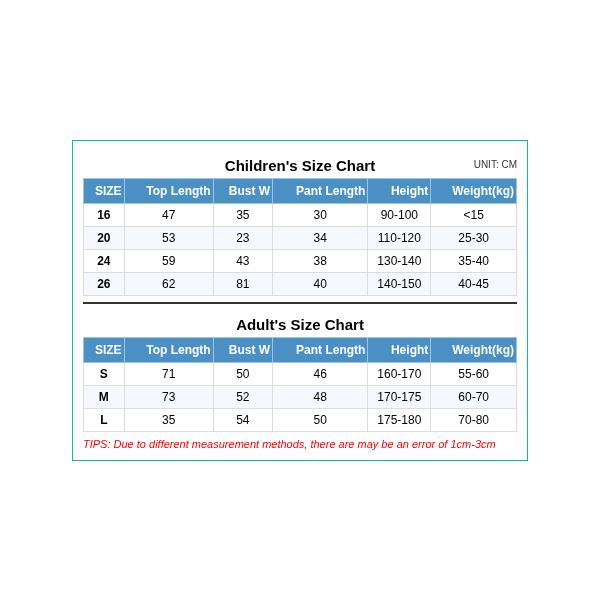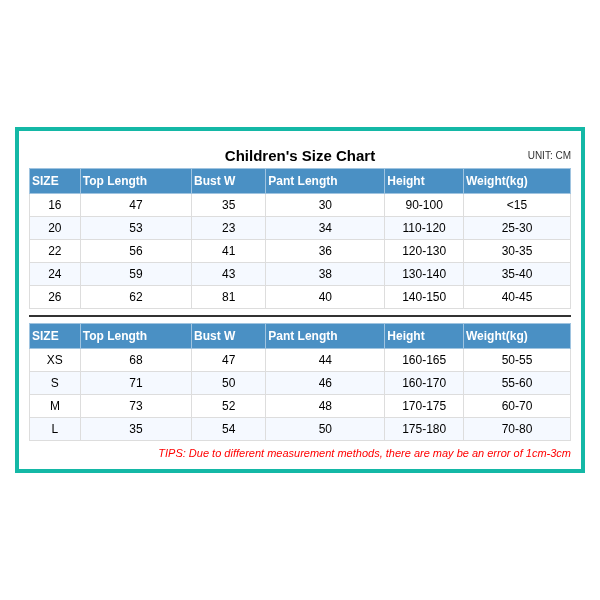--- a/index.html
+++ b/index.html
@@ -7,22 +7,22 @@
       width: 600px;
       height: 600px;
       background: #fff;
       font-family: Arial, sans-serif;
       font-size: 12px;
       display: flex;
       align-items: center;
       justify-content: center;
     }
     .container {
-      width: 570px;
-      border: 4px solid #14b8a6;
+      width: 456px;
+      border: 1px solid #14b8a6;
       padding: 10px;
     }
     .section-title {
       text-align: center;
       font-weight: bold;
       font-size: 15px;
       padding: 6px 0 4px 0;
       position: relative;
     }
     .unit-label {
@@ -37,42 +37,42 @@
     }
     table {
       width: 100%;
       border-collapse: collapse;
       margin-bottom: 4px;
     }
     th {
       background-color: #4a90c4;
       color: #fff;
       font-weight: bold;
-      text-align: left;
+      text-align: right;
       padding: 5px 2px;
       border: 1px solid #a0c4e0;
       font-size: 12px;
     }
     td {
       text-align: center;
       padding: 4px 2px;
       border: 1px solid #ddd;
       font-size: 12px;
     }
     tr:nth-child(even) td {
       background-color: #f5f9ff;
     }
     tr:nth-child(odd) td {
       background-color: #fff;
     }
     td:first-child {
-      font-weight: normal;
+      font-weight: bold;
     }
     .tips {
-      text-align: right;
+      text-align: left;
       color: red;
       font-size: 11px;
       margin-top: 6px;
       font-style: italic;
     }
     .divider {
       border-top: 2px solid #333;
       margin: 6px 0;
     }
   </style>
@@ -108,69 +108,56 @@
         </tr>
         <tr>
           <td>20</td>
           <td>53</td>
           <td>23</td>
           <td>34</td>
           <td>110-120</td>
           <td>25-30</td>
         </tr>
         <tr>
-          <td>22</td>
-          <td>56</td>
-          <td>41</td>
-          <td>36</td>
-          <td>120-130</td>
-          <td>30-35</td>
-        </tr>
-        <tr>
           <td>24</td>
           <td>59</td>
           <td>43</td>
           <td>38</td>
           <td>130-140</td>
           <td>35-40</td>
         </tr>
         <tr>
           <td>26</td>
           <td>62</td>
           <td>81</td>
           <td>40</td>
           <td>140-150</td>
           <td>40-45</td>
         </tr>
       </tbody>
   </table>
 
   <div class="divider"></div>
 
+  <div class="section-title">
+    <span>Adult's Size Chart</span>
+  </div>
 
   <table>
     <thead>
       <tr>
         <th>SIZE</th>
         <th>Top Length</th>
         <th>Bust W</th>
         <th>Pant Length</th>
         <th>Height</th>
         <th>Weight(kg)</th>
       </tr>
     </thead>
     <tbody id="adult-tbody">
-    <tr>
-          <td>XS</td>
-          <td>68</td>
-          <td>47</td>
-          <td>44</td>
-          <td>160-165</td>
-          <td>50-55</td>
-        </tr>
         <tr>
           <td>S</td>
           <td>71</td>
           <td>50</td>
           <td>46</td>
           <td>160-170</td>
           <td>55-60</td>
         </tr>
         <tr>
           <td>M</td>

